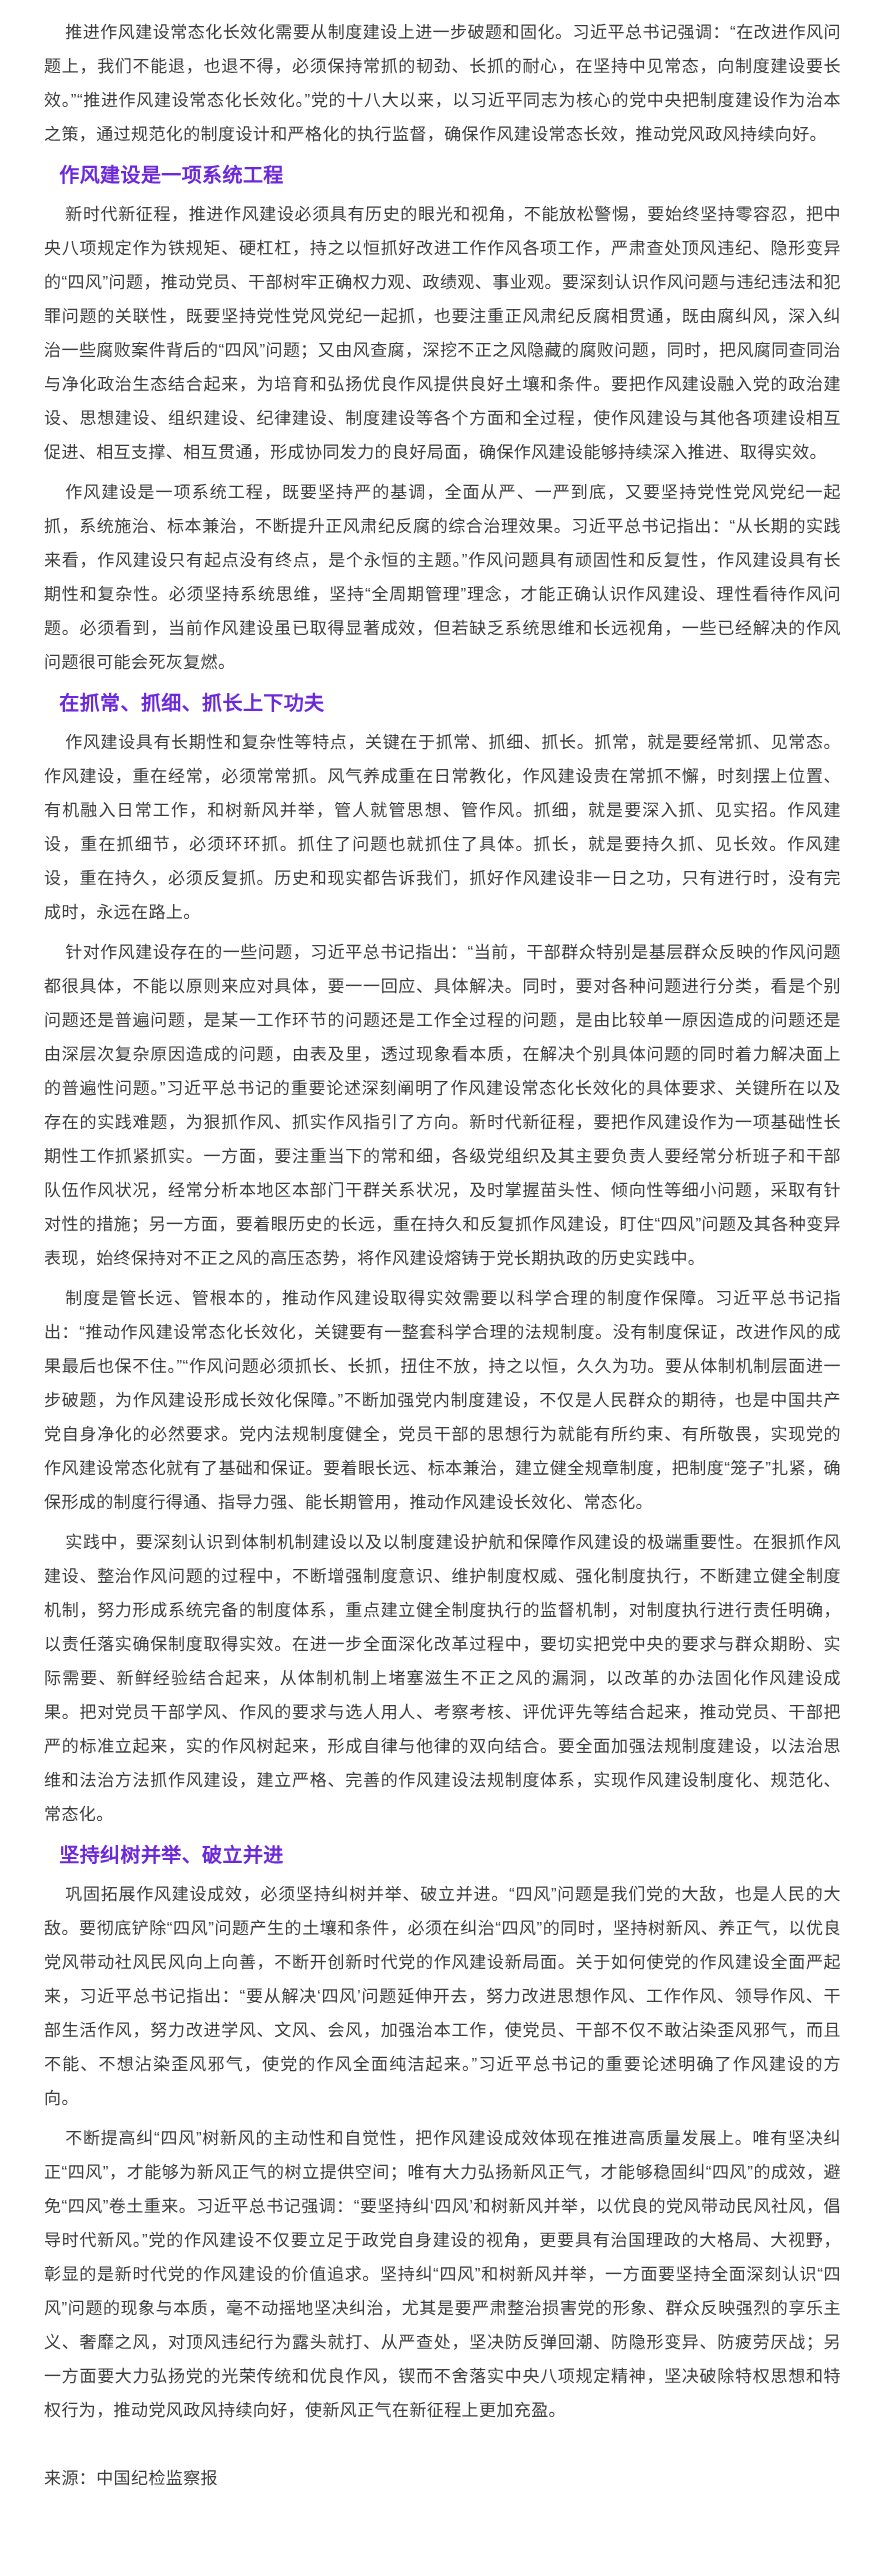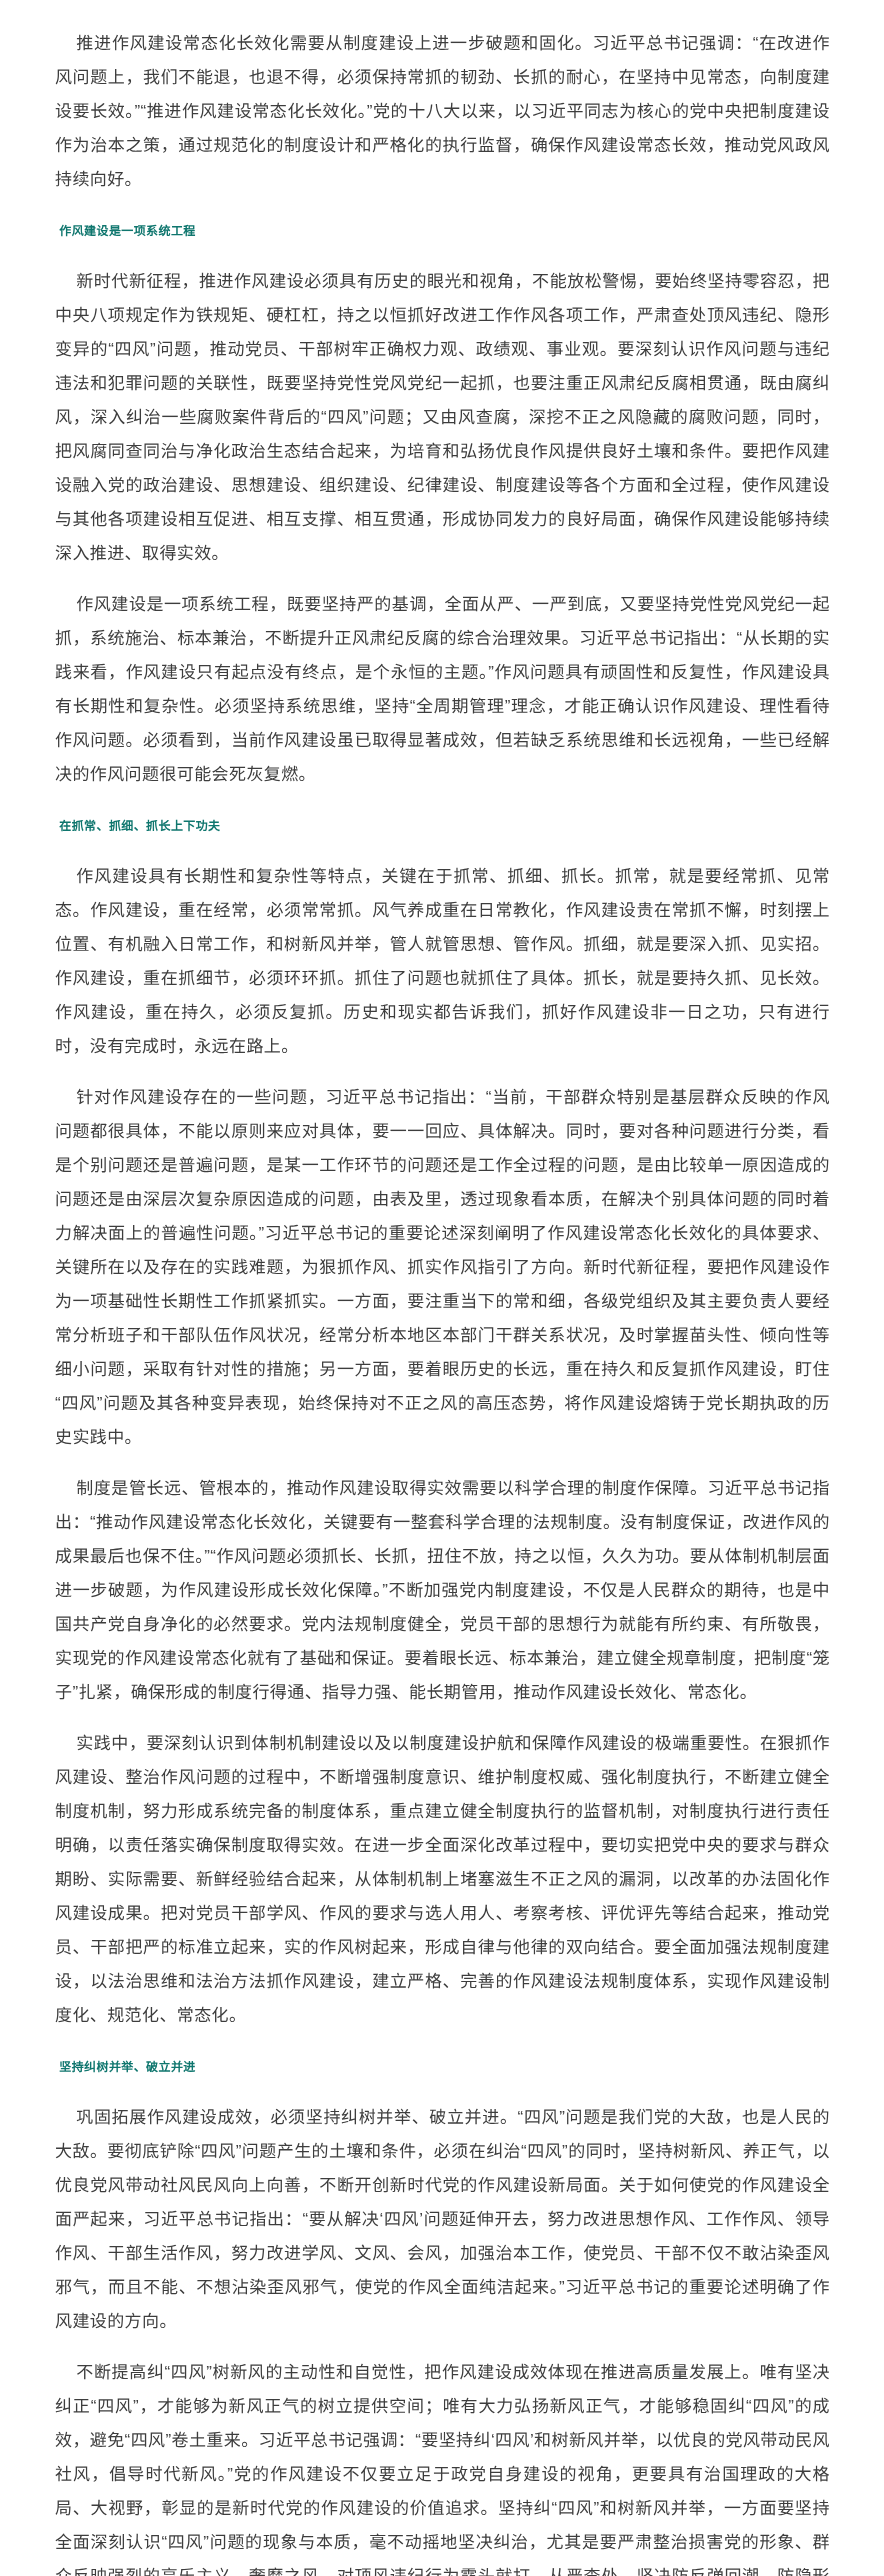--- a/index.html
+++ b/index.html
@@ -16,28 +16,28 @@
     box-sizing: border-box;
     width: 885px;
     padding: 9.9px 38px 33px 38px;
     color: #3d3d3d;
     font-size: 17px;
     line-height: 34px;
     text-align: justify;
     letter-spacing: 0.4px;
   }
   .article p {
-    margin: 17px;
+    margin: 6px;
     text-indent: 21.3px;
   }
   .article h2 {
     margin: 0;
-    font-size: 12px;
+    font-size: 20px;
     font-weight: 700;
-    color: #0f766e;
+    color: #6d28d9;
     line-height: 34px;
     text-indent: 21.3px;
   }
   .article p.source {
     margin-top: 34px;
     text-indent: 0;
   }
 </style>
 </head>
 <body>

